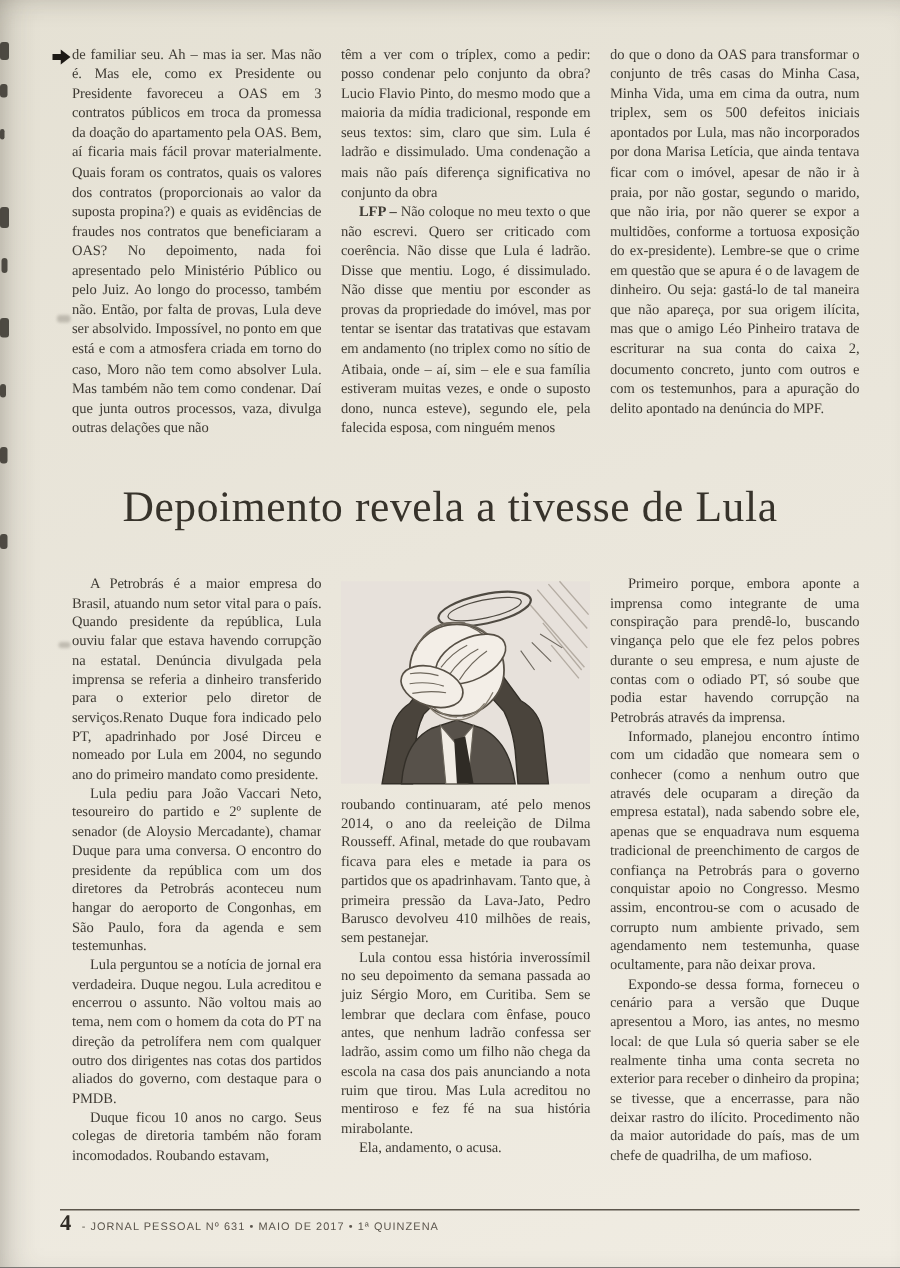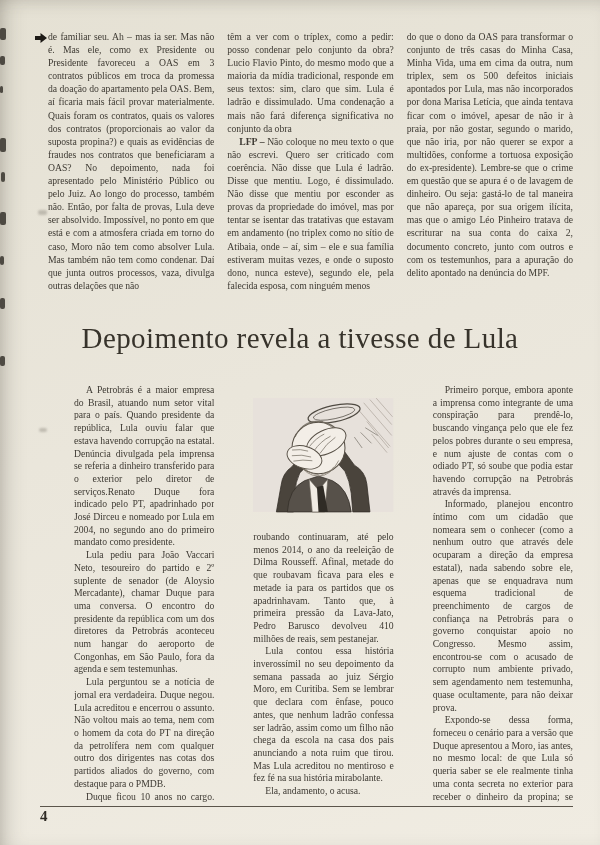--- a/index.html
+++ b/index.html
@@ -5,21 +5,21 @@
   html,body{margin:0;padding:0;background:#555;}
   .page{position:relative;width:600px;height:845px;margin:0 auto;
     background:linear-gradient(160deg,#e5e1d4 0%,#eae6db 45%,#f0ece2 100%);
     font-family:"Liberation Serif",serif;color:#3e3a33;overflow:hidden;}
   .page::after{content:"";position:absolute;inset:0;pointer-events:none;
     box-shadow:inset 16px 0 24px -16px rgba(60,55,45,.38), inset 0 12px 20px -14px rgba(60,55,45,.22);}
   .cols{position:absolute;display:grid;grid-template-columns:1fr 1fr 1fr;column-gap:13px;left:48px;right:27px;font-family:Liberation Serif, serif;}
   .top{top:30px;height:297px;}
   .bottom{top:384px;height:420px;}
   .col{overflow:hidden;text-align:justify;font-size:9.7px;line-height:13.1px;letter-spacing:-0.05px;}
-  .bottom .col{line-height:12.7px;margin-left:26px;}
+  .bottom .col{line-height:12.7px;}
   .para{margin:0;}
   .indent{text-indent:12px;}
   .lead{font-weight:bold;}
   .headline{position:absolute;top:322px;left:0;width:100%;margin:0;text-align:center;
     font-size:29px;font-weight:normal;color:#37332b;letter-spacing:.4px;font-family:"Liberation Serif",serif;}
   .figure{width:100%;height:142px;margin:0 0 5px 0;display:block;}
   .pagefooter{position:absolute;left:40px;right:27px;top:806px;border-top:1.8px solid #5b554b;
     padding-top:2px;display:flex;align-items:baseline;gap:7px;}
   .pagenum{font-size:15px;font-weight:bold;color:#2f2b25;line-height:1;}
   .folio{font-family:"Liberation Sans",sans-serif;font-size:7.3px;letter-spacing:.7px;color:#5a544b;text-transform:uppercase;}
@@ -48,21 +48,21 @@
     <svg width="14" height="12" viewBox="0 0 14 12">
         <path d="M1,4 h5.5 V1 L13,6 6.5,11 V8 H1 z" fill="#1d1a16"></path>
       </svg>
   </span>
 
   <section class="cols top">
     <div class="col">
       <p class="para">de familiar seu. Ah – mas ia ser. Mas não é. Mas ele, como ex Presidente ou Presidente favoreceu a OAS em 3 contratos públicos em troca da promessa da doação do apartamento pela OAS. Bem, aí ficaria mais fácil provar materialmente. Quais foram os contratos, quais os valores dos contratos (proporcionais ao valor da suposta propina?) e quais as evidências de fraudes nos contratos que beneficiaram a OAS? No depoimento, nada foi apresentado pelo Ministério Público ou pelo Juiz. Ao longo do processo, também não. Então, por falta de provas, Lula deve ser absolvido. Impossível, no ponto em que está e com a atmosfera criada em torno do caso, Moro não tem como absolver Lula. Mas também não tem como condenar. Daí que junta outros processos, vaza, divulga outras delações que não</p>
     </div>
     <div class="col">
-      <p class="para">têm a ver com o tríplex, como a pedir: posso condenar pelo conjunto da obra? Lucio Flavio Pinto, do mesmo modo que a maioria da mídia tradicional, responde em seus textos: sim, claro que sim. Lula é ladrão e dissimulado. Uma condenação a mais não fará diferença significativa no conjunto da obra</p>
+      <p class="para">têm a ver com o tríplex, como a pedir: posso condenar pelo conjunto da obra? Lucio Flavio Pinto, do mesmo modo que a maioria da mídia tradicional, responde em seus textos: sim, claro que sim. Lula é ladrão e dissimulado. Uma condenação a mais não país diferença significativa no conjunto da obra</p>
       <p class="para indent"><b class="lead">LFP – </b><span>Não coloque no meu texto o que não escrevi. Quero ser criticado com coerência. Não disse que Lula é ladrão. Disse que mentiu. Logo, é dissimulado. Não disse que mentiu por esconder as provas da propriedade do imóvel, mas por tentar se isentar das tratativas que estavam em andamento (no triplex como no sítio de Atibaia, onde – aí, sim – ele e sua família estiveram muitas vezes, e onde o suposto dono, nunca esteve), segundo ele, pela falecida esposa, com ninguém menos</span></p>
     </div>
     <div class="col">
       <p class="para">do que o dono da OAS para transformar o conjunto de três casas do Minha Casa, Minha Vida, uma em cima da outra, num triplex, sem os 500 defeitos iniciais apontados por Lula, mas não incorporados por dona Marisa Letícia, que ainda tentava ficar com o imóvel, apesar de não ir à praia, por não gostar, segundo o marido, que não iria, por não querer se expor a multidões, conforme a tortuosa exposição do ex-presidente). Lembre-se que o crime em questão que se apura é o de lavagem de dinheiro. Ou seja: gastá-lo de tal maneira que não apareça, por sua origem ilícita, mas que o amigo Léo Pinheiro tratava de escriturar na sua conta do caixa 2, documento concreto, junto com outros e com os testemunhos, para a apuração do delito apontado na denúncia do MPF.</p>
     </div>
   </section>
 
   <h1 class="headline">Depoimento revela a tivesse de Lula</h1>
 
   <section class="cols bottom">
@@ -140,15 +140,16 @@
     </div>
     <div class="col">
       <p class="para indent">Primeiro porque, embora aponte a imprensa como integrante de uma conspiração para prendê-lo, buscando vingança pelo que ele fez pelos pobres durante o seu empresa, e num ajuste de contas com o odiado PT, só soube que podia estar havendo corrupção na Petrobrás através da imprensa.</p>
       <p class="para indent">Informado, planejou encontro íntimo com um cidadão que nomeara sem o conhecer (como a nenhum outro que através dele ocuparam a direção da empresa estatal), nada sabendo sobre ele, apenas que se enquadrava num esquema tradicional de preenchimento de cargos de confiança na Petrobrás para o governo conquistar apoio no Congresso. Mesmo assim, encontrou-se com o acusado de corrupto num ambiente privado, sem agendamento nem testemunha, quase ocultamente, para não deixar prova.</p>
       <p class="para indent">Expondo-se dessa forma, forneceu o cenário para a versão que Duque apresentou a Moro, ias antes, no mesmo local: de que Lula só queria saber se ele realmente tinha uma conta secreta no exterior para receber o dinheiro da propina; se tivesse, que a encerrasse, para não deixar rastro do ilícito. Procedimento não da maior autoridade do país, mas de um chefe de quadrilha, de um mafioso.</p>
     </div>
   </section>
 
   <footer class="pagefooter">
     <span class="pagenum">4</span>
+    <span class="folio">- JORNAL PESSOAL Nº 631 • MAIO DE 2017 • 1ª QUINZENA</span>
   </footer>
 
 </div>
 
 </body></html>

